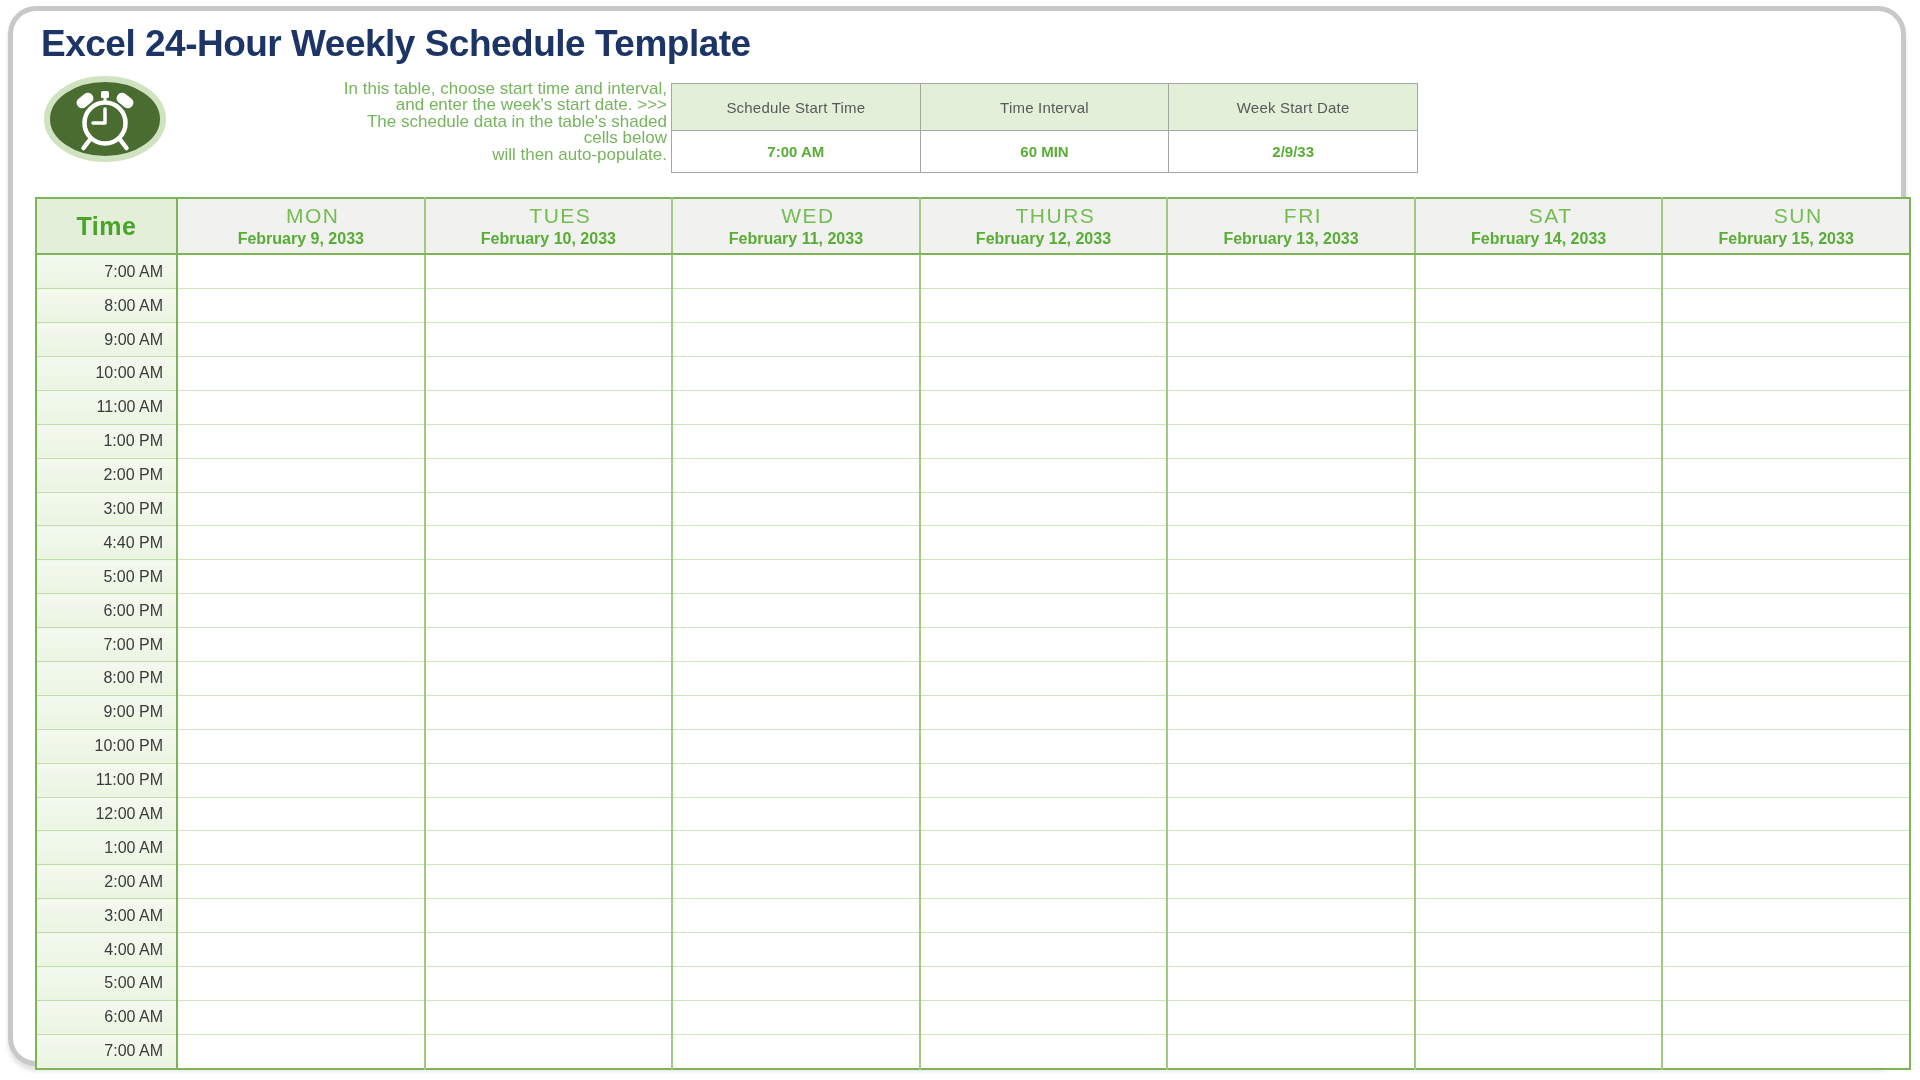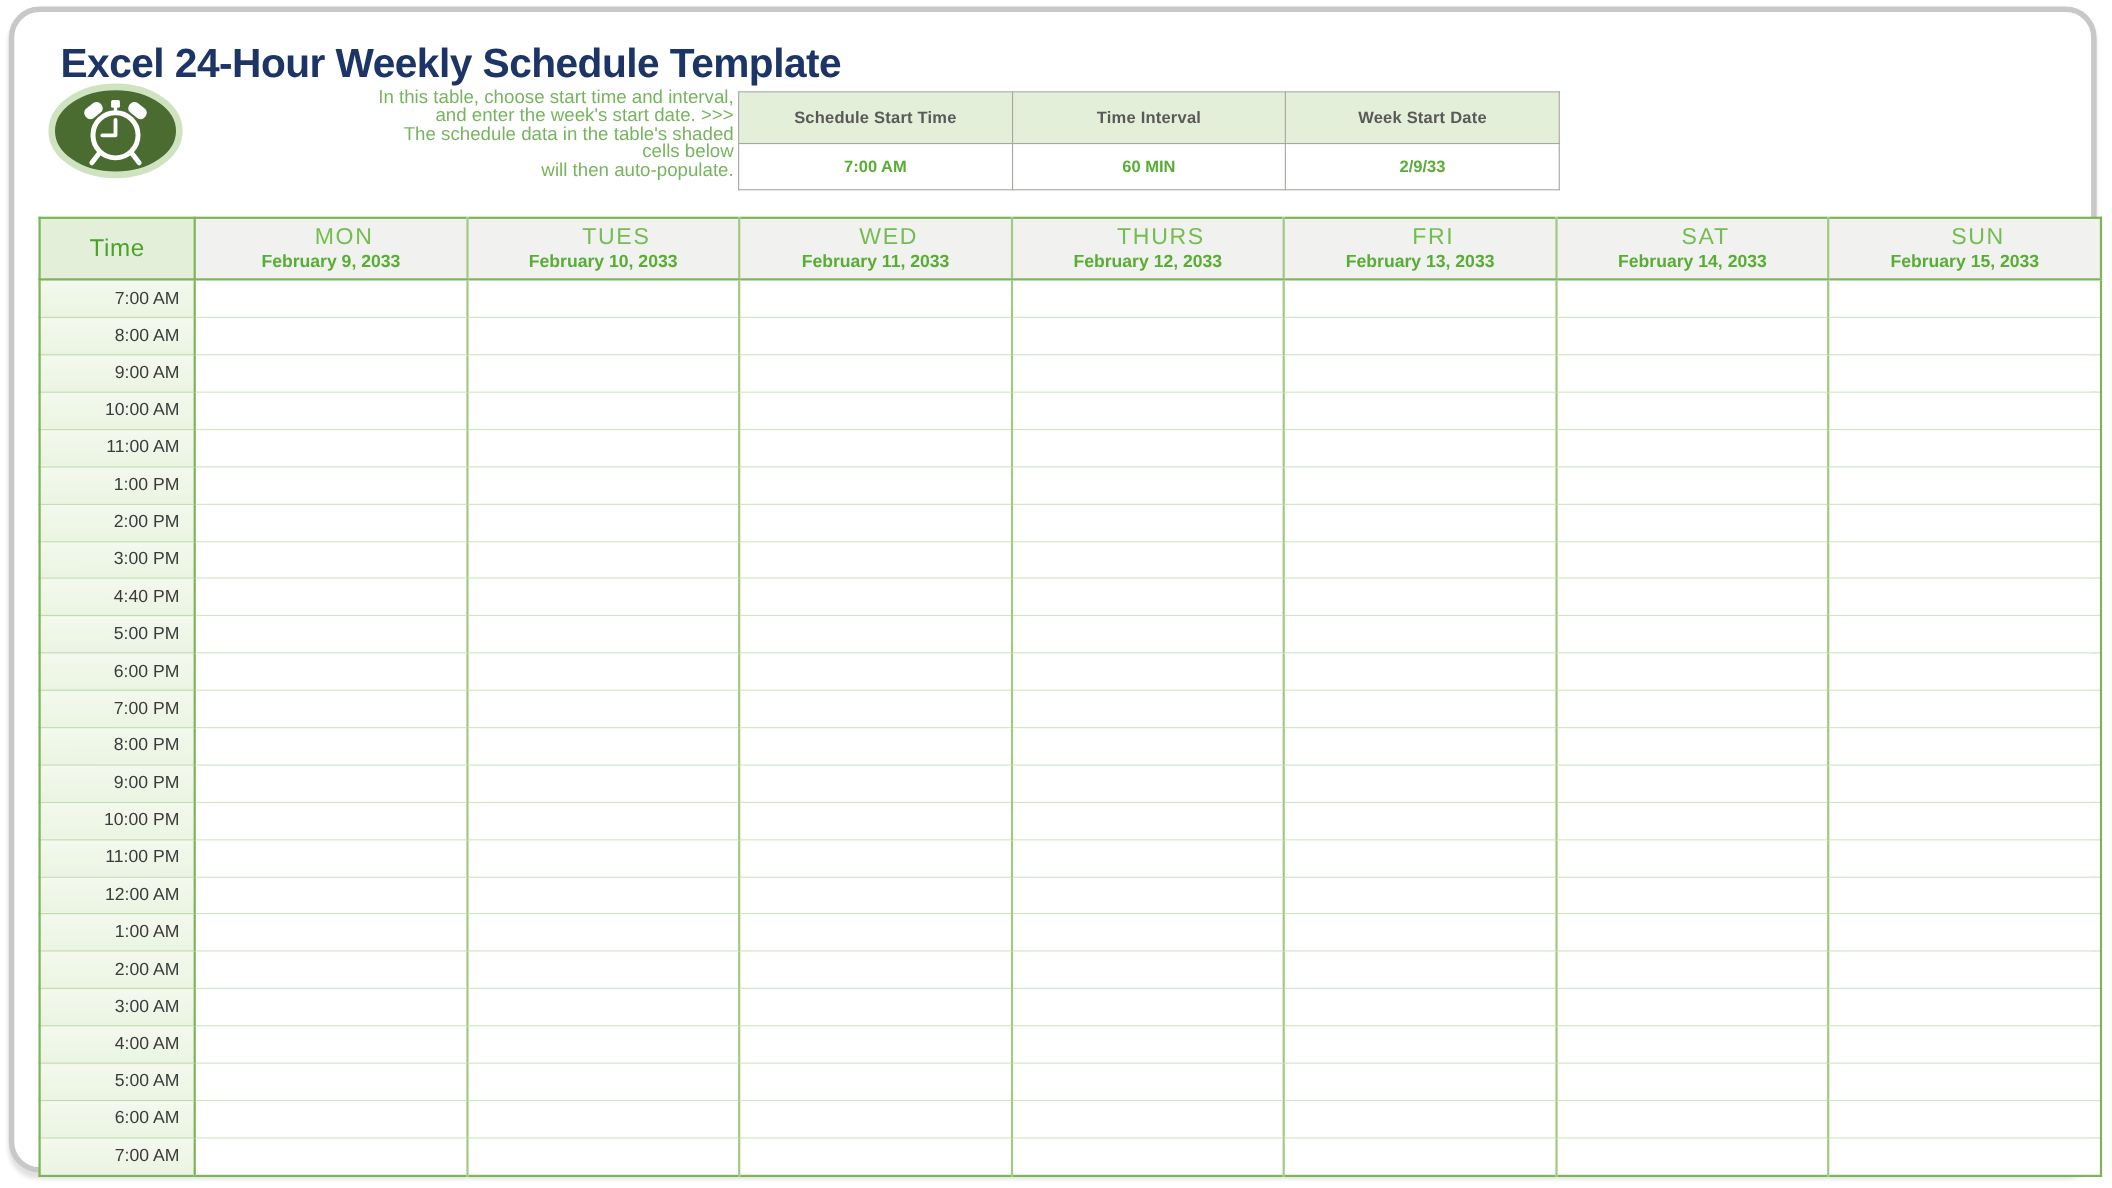--- a/index.html
+++ b/index.html
@@ -15,21 +15,21 @@
     width: 1898px; height: 1060px;
     box-sizing: border-box;
     background: #ffffff;
     border: 5px solid var(--card-border);
     border-radius: 28px;
     box-shadow: 0 5px 4px rgba(0,0,0,0.12);
   }
   .page-title {
     position: absolute;
     left: 28px; top: 12px;
-    margin: 14px;
+    margin: 0;
     font-size: 37px;
     font-weight: bold;
     letter-spacing: -0.5px;
     color: var(--title-navy);
   }
   .logo {
     position: absolute;
     left: 30px; top: 64px;
     width: 124px; height: 88px;
   }
@@ -56,21 +56,21 @@
   .settings th, .settings td {
     border: 1px solid var(--settings-border);
     text-align: center;
     vertical-align: middle;
   }
   .settings th {
     height: 44px;
     background: var(--bg-header-green);
     color: var(--settings-header-text);
     font-size: 15px;
-    font-weight: bold;
+    font-weight: normal;
     letter-spacing: 0.2px;
   }
   .settings td {
     height: 39px;
     background: #ffffff;
     color: var(--green-text);
     font-size: 15px;
     font-weight: bold;
   }
   .schedule {
@@ -78,22 +78,22 @@
     left: 22px; top: 186px;
     width: 1876px; height: 873px;
     table-layout: fixed;
     border: 2px solid var(--border-green-strong);
   }
   .schedule thead tr { height: 56px; }
   .time-h {
     background: var(--bg-header-green);
     border: 2px solid var(--border-green-strong);
     color: var(--green-time-header);
-    font-size: 22px;
-    font-weight: normal;
+    font-size: 25px;
+    font-weight: bold;
     letter-spacing: 0.5px;
     text-align: center;
     vertical-align: middle;
   }
   .day-h {
     background: var(--bg-day-header);
     border-left: 2px solid var(--border-green-col);
     border-bottom: 2px solid var(--border-green-strong);
     text-align: center;
     vertical-align: middle;

